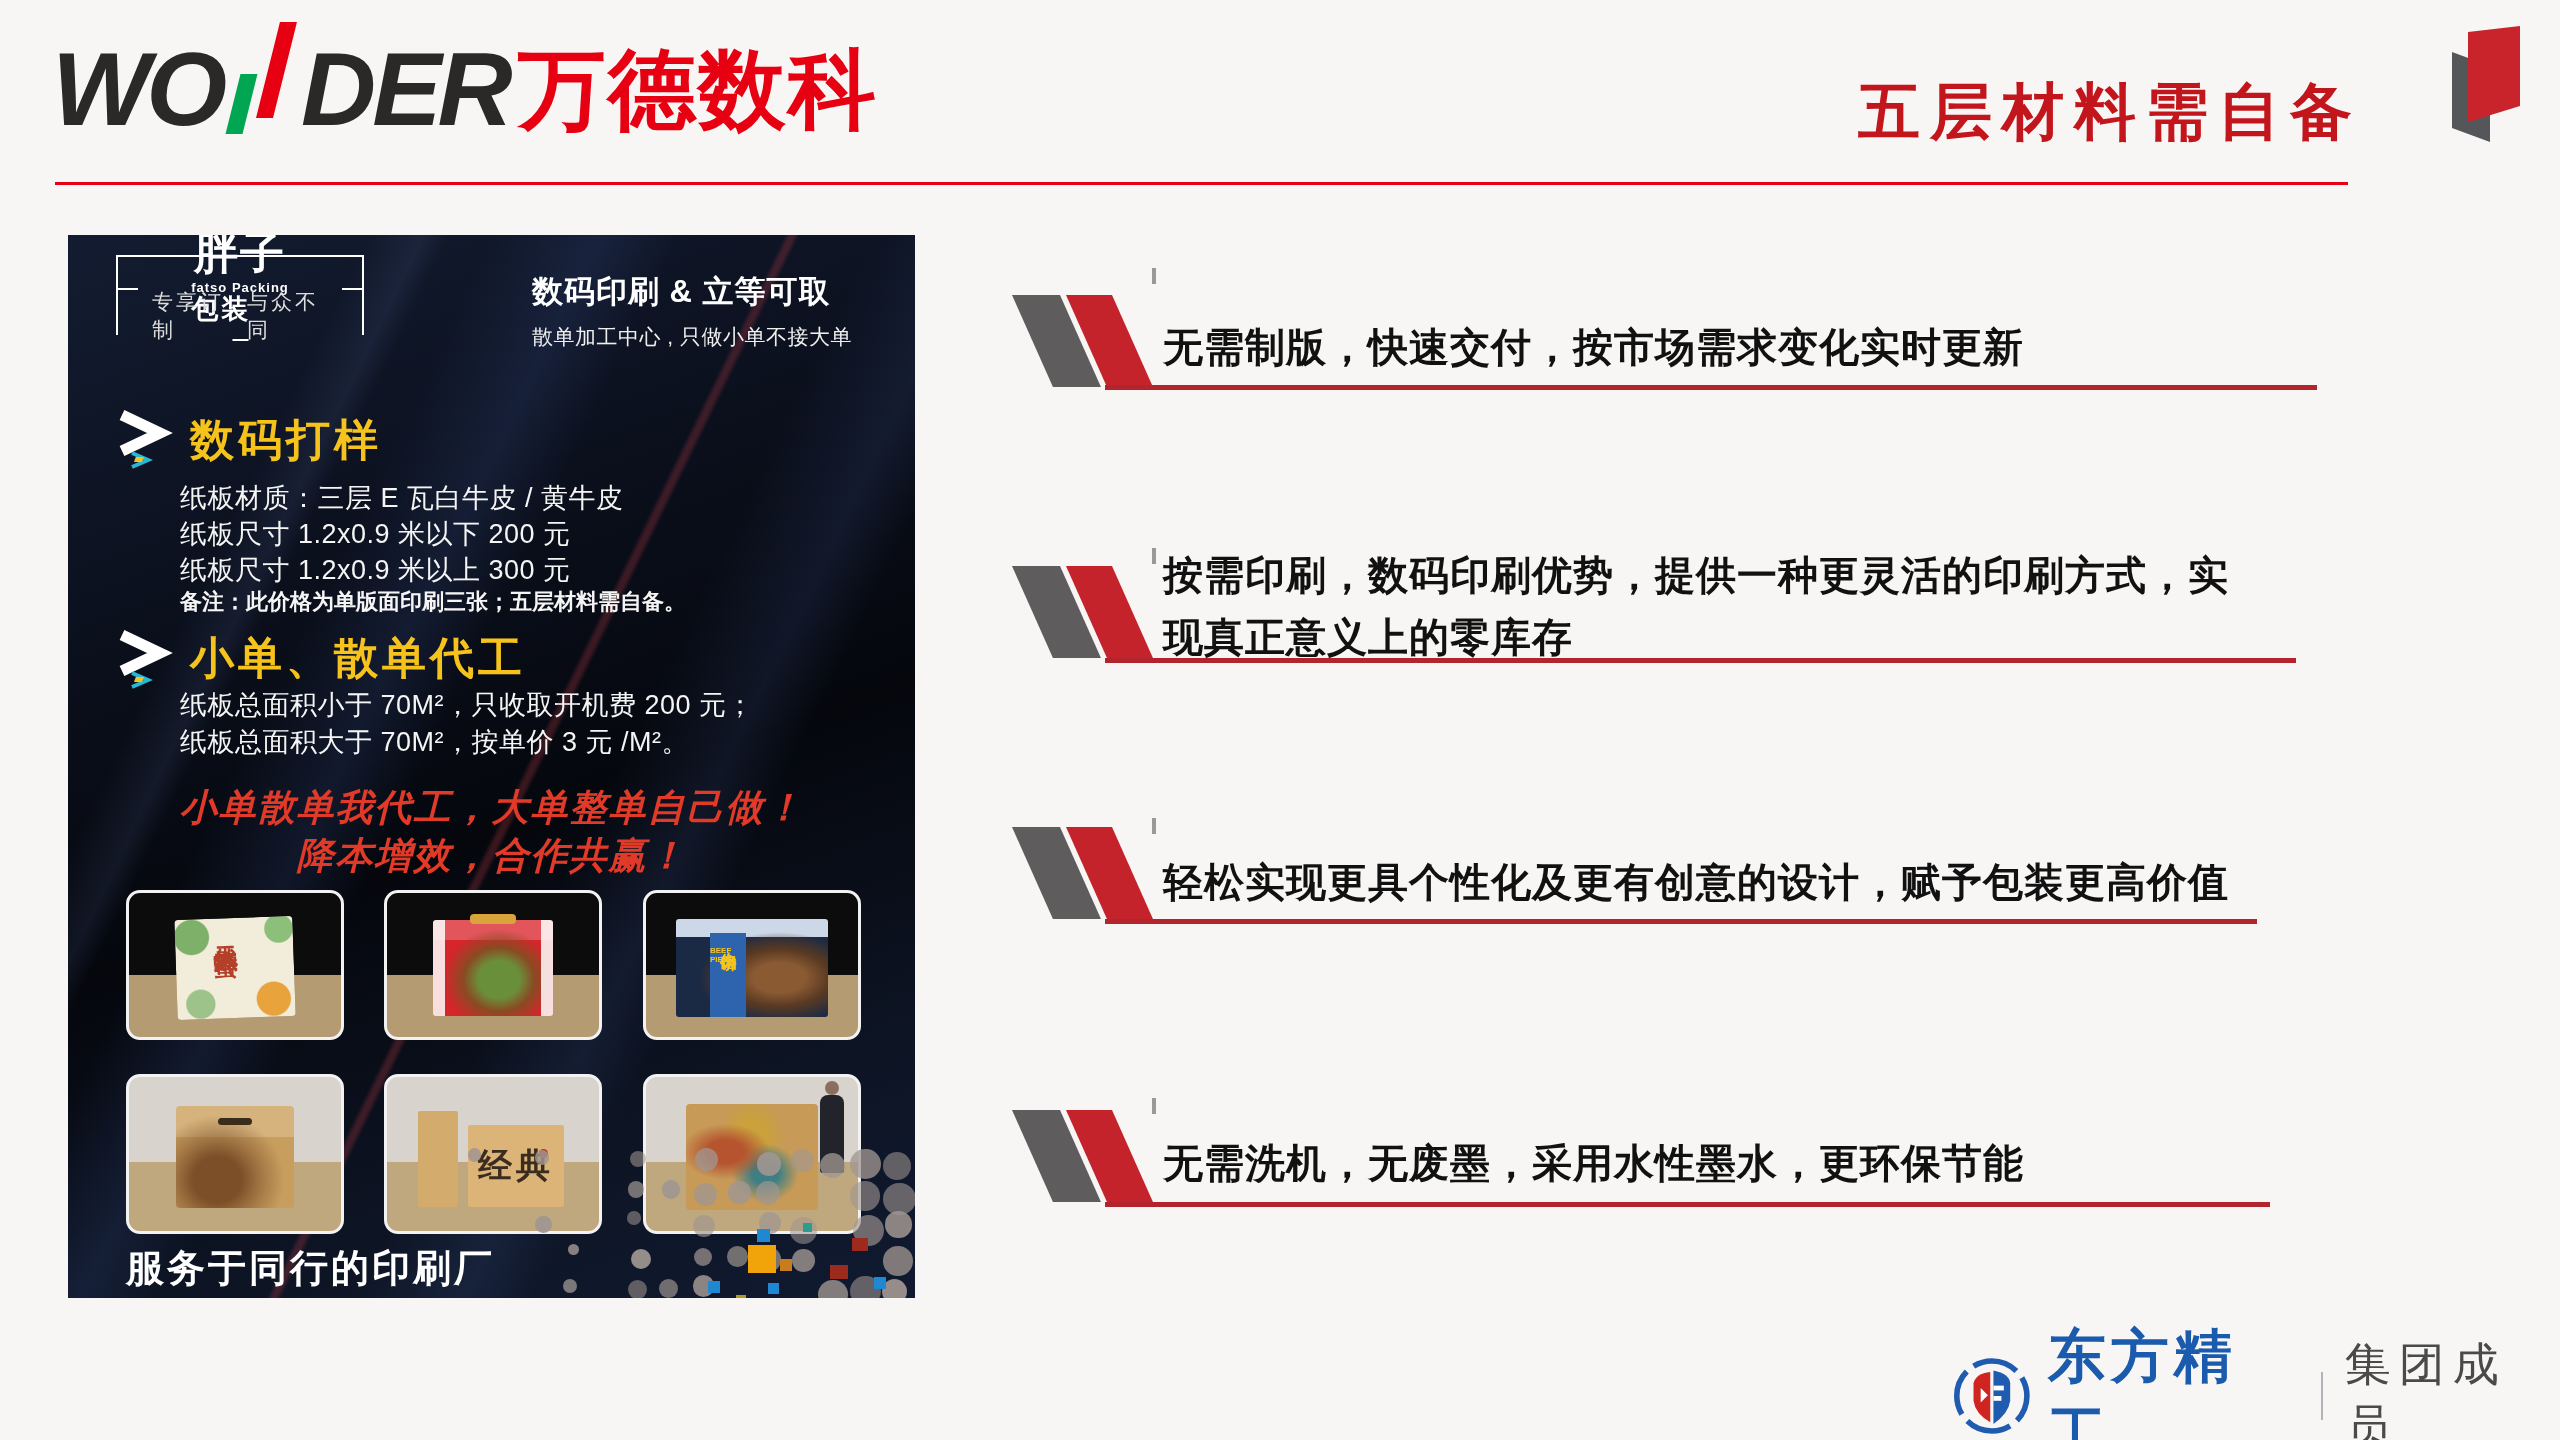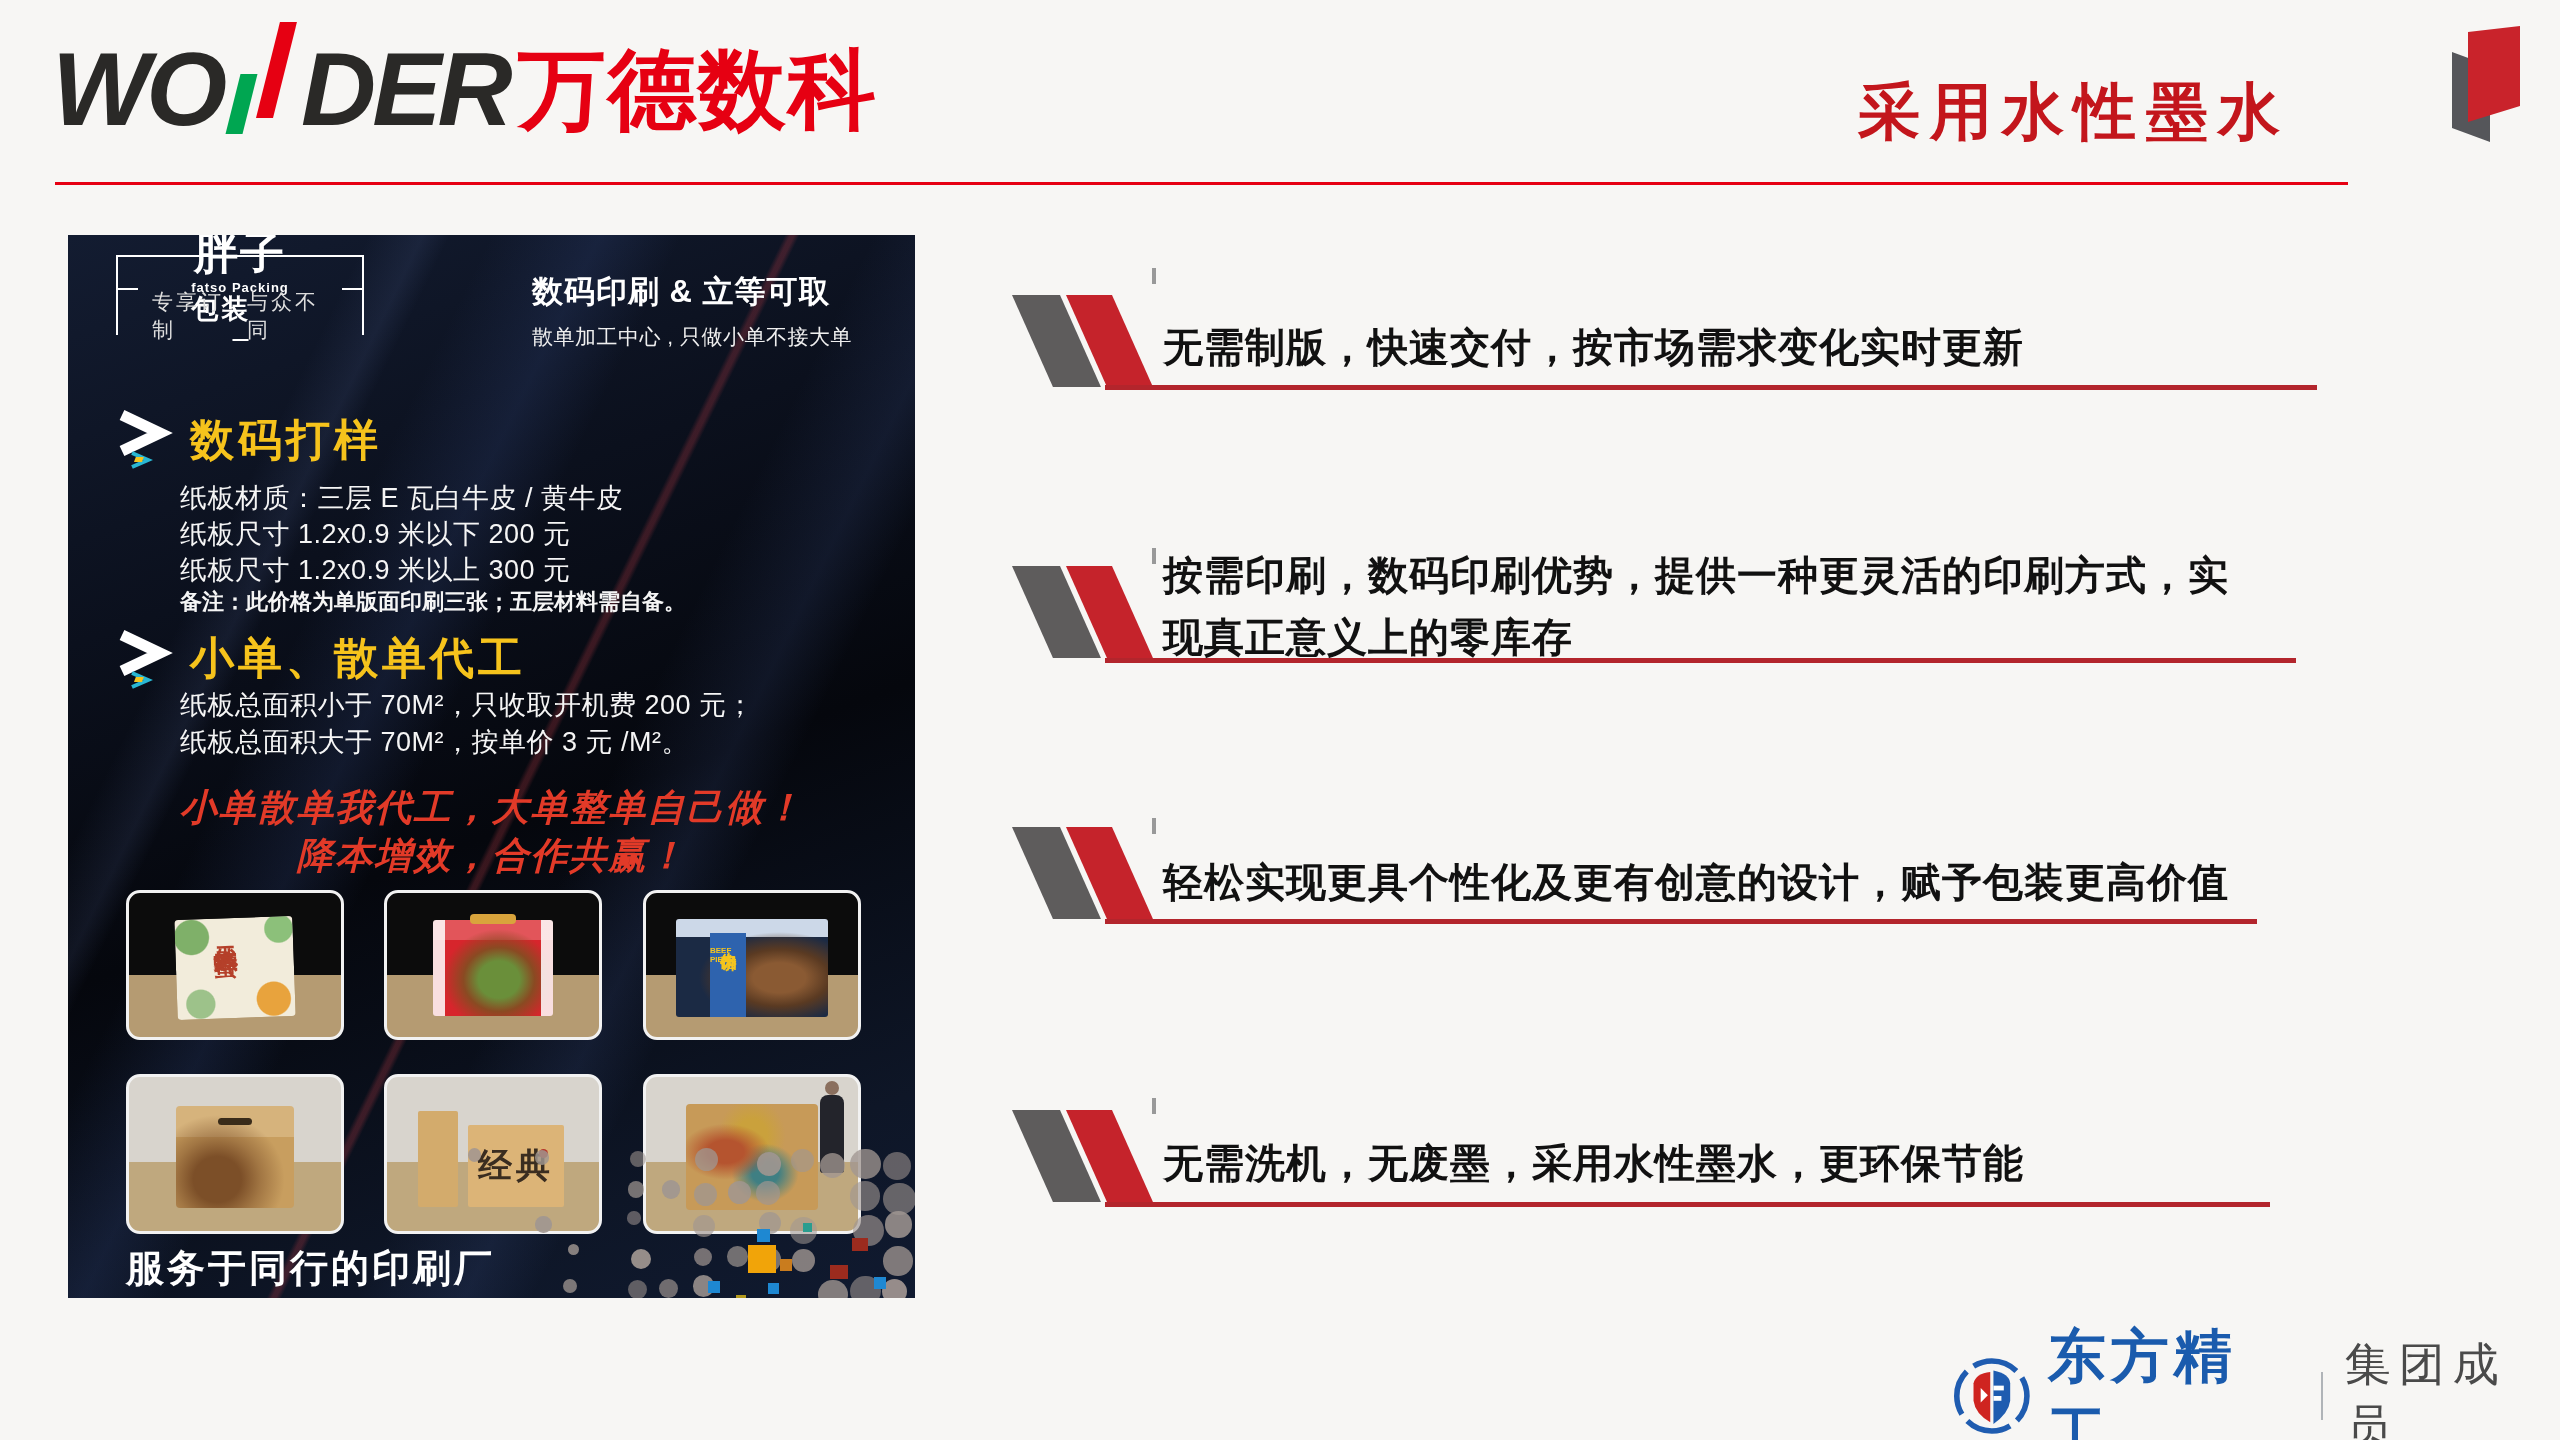--- a/index.html
+++ b/index.html
@@ -133,21 +133,21 @@
   <div id="logo">
     <span class="logo-en">WO</span>
     <span class="logo-n">
       <span class="gbar"></span>
       <span class="rbar"></span>
     </span>
     <span class="logo-en">DER</span>
     <span class="logo-cn">万德数科</span>
   </div>
 
-  <div id="page-title">采用水性墨水</div>
+  <div id="page-title">五层材料需自备</div>
 
   <svg id="corner-icon" width="96" height="160" viewBox="0 0 96 160">
     <polygon points="14,28 52,42 52,118 14,104" fill="#55565a"></polygon>
     <polygon points="30,8 82,2 82,82 30,98" fill="#c9232b"></polygon>
   </svg>
 
   <div id="hdr-rule"></div>
 
   <div id="poster">
 

